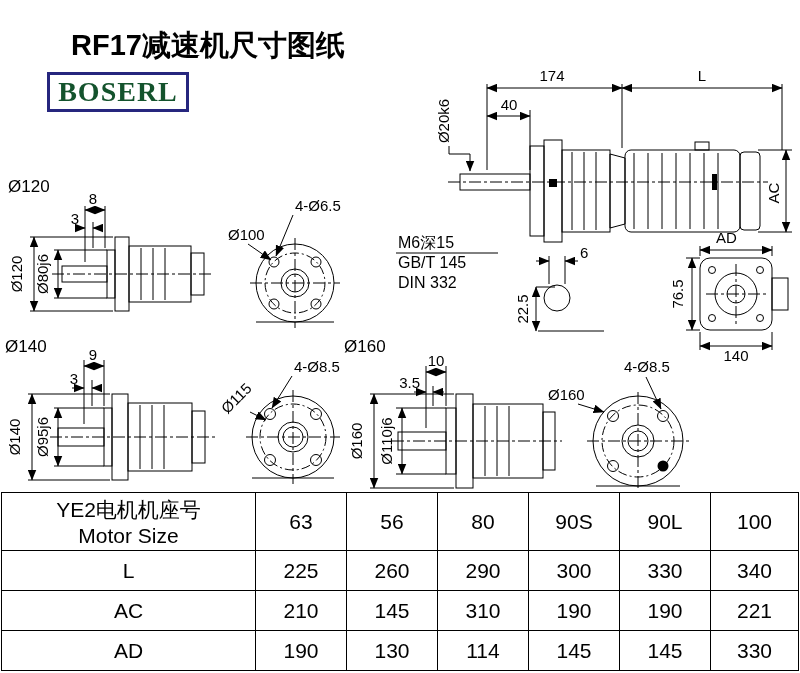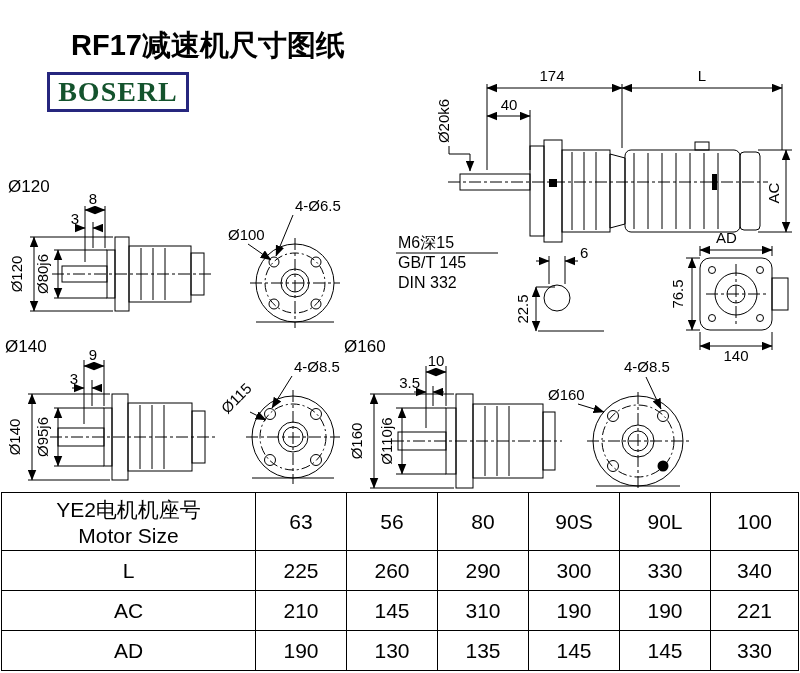--- a/index.html
+++ b/index.html
@@ -307,20 +307,20 @@
         <td>145</td>
         <td>310</td>
         <td>190</td>
         <td>190</td>
         <td>221</td>
       </tr>
       <tr class="row">
         <th>AD</th>
         <td>190</td>
         <td>130</td>
-        <td>135</td>
+        <td>114</td>
         <td>145</td>
         <td>145</td>
         <td>330</td>
       </tr>
     </tbody>
   </table>
 </div>
 
 </body></html>

